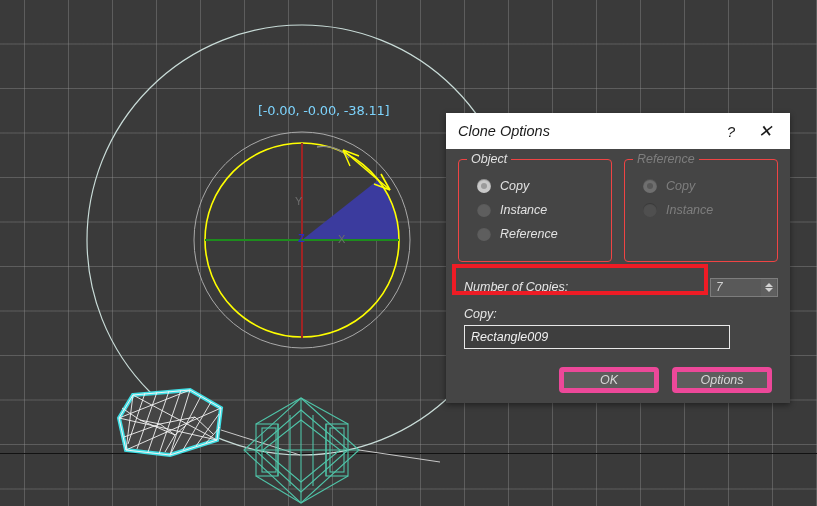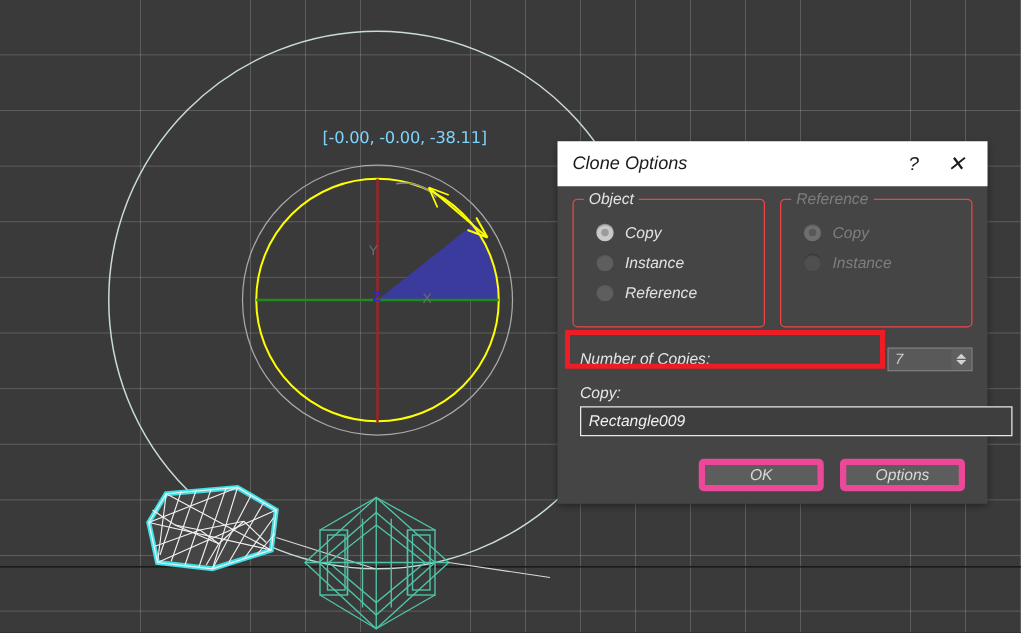--- a/index.html
+++ b/index.html
@@ -217,21 +217,21 @@
 
   .name-label {
     margin-top: 9px;
     padding-left: 6px;
     font-size: 12.5px;
     color: #e6e6e6;
   }
   .name-input {
     margin-top: 4px;
     margin-left: 6px;
-    width: 346px;
+    width: 266px;
     height: 24px;
     background: #3e3e3e;
     border: 1px solid #e8e8e8;
     box-sizing: border-box;
     display: flex;
     align-items: center;
     padding-left: 6px;
     font-size: 12.5px;
     color: #f0f0f0;
   }

